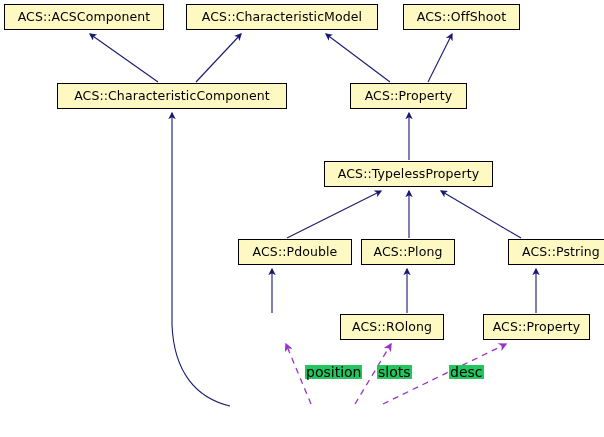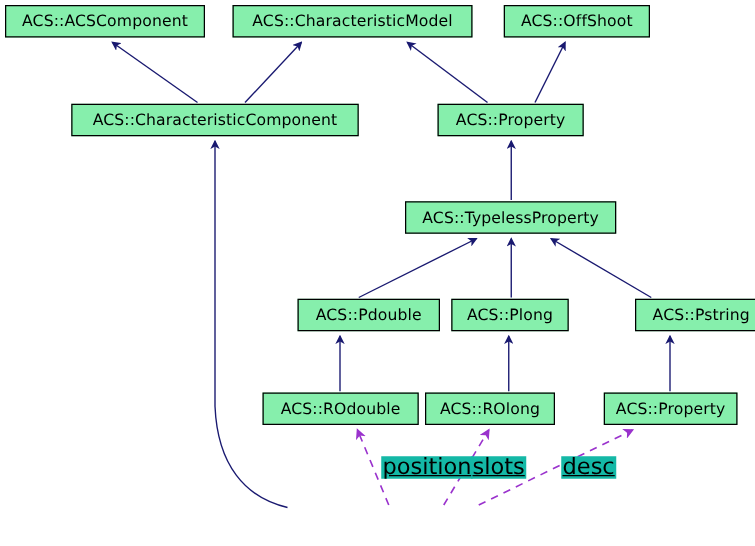--- a/index.html
+++ b/index.html
@@ -12,21 +12,21 @@
     width: 604px;
     height: 437px;
     background: #ffffff;
     font-family: "DejaVu Sans", "Liberation Sans", sans-serif;
     overflow: hidden;
   }
   .node {
     position: absolute;
     box-sizing: border-box;
     border: 1px solid #000000;
-    background: #86efac;
+    background: #fef9c3;
     color: #000000;
     font-size: 12.5px;
     line-height: 1;
     display: flex;
     align-items: center;
     justify-content: center;
     white-space: nowrap;
     letter-spacing: 0.1px;
   }
   .node.highlight {
@@ -35,27 +35,26 @@
   .edge-layer {
     position: absolute;
     left: 0;
     top: 0;
     width: 604px;
     height: 437px;
     pointer-events: none;
   }
   .edge-label {
     position: absolute;
-    font-size: 18px;
+    font-size: 14px;
     color: #000000;
-    background: #14b8a6;
+    background: #22c55e;
     white-space: nowrap;
     line-height: 1;
     padding: 0 1px;
-    text-decoration: underline;
   }
 </style>
 </head>
 <body>
 
 <div id="diagram">
 
   <svg class="edge-layer" viewBox="0 0 604 437" width="604" height="437" xmlns="http://www.w3.org/2000/svg">
     <defs>
       <marker id="arrow-navy" viewBox="0 0 12 12" refX="10" refY="6" markerWidth="7.5" markerHeight="7.5" orient="auto-start-reverse" markerUnits="userSpaceOnUse">
@@ -105,21 +104,20 @@
 
   <div class="node" style="left: 4px; top: 4px; width: 160px; height: 26px;">ACS::ACSComponent</div>
   <div class="node" style="left: 186px; top: 4px; width: 192px; height: 26px;">ACS::CharacteristicModel</div>
   <div class="node" style="left: 403px; top: 4px; width: 117px; height: 26px;">ACS::OffShoot</div>
   <div class="node" style="left: 57px; top: 83px; width: 230px; height: 26px;">ACS::CharacteristicComponent</div>
   <div class="node" style="left: 350px; top: 83px; width: 117px; height: 26px;">ACS::Property</div>
   <div class="node" style="left: 324px; top: 161px; width: 169px; height: 26px;">ACS::TypelessProperty</div>
   <div class="node" style="left: 238px; top: 239px; width: 114px; height: 26px;">ACS::Pdouble</div>
   <div class="node" style="left: 361px; top: 239px; width: 94px; height: 26px;">ACS::Plong</div>
   <div class="node" style="left: 484px; top: 239px; width: 106px; height: 26px; margin-left: 24px;">ACS::Pstring</div>
-  <div class="node" style="left: 210px; top: 314px; width: 125px; height: 26px;">ACS::ROdouble</div>
   <div class="node" style="left: 340px; top: 314px; width: 104px; height: 26px;">ACS::ROlong</div>
   <div class="node" style="left: 483px; top: 314px; width: 107px; height: 26px;">ACS::Property</div>
 
   <span class="edge-label" style="left: 305px; top: 365px;">position</span>
   <span class="edge-label" style="left: 377px; top: 365px;">slots</span>
   <span class="edge-label" style="left: 449px; top: 365px;">desc</span>
 
 </div>
 
 </body></html>

